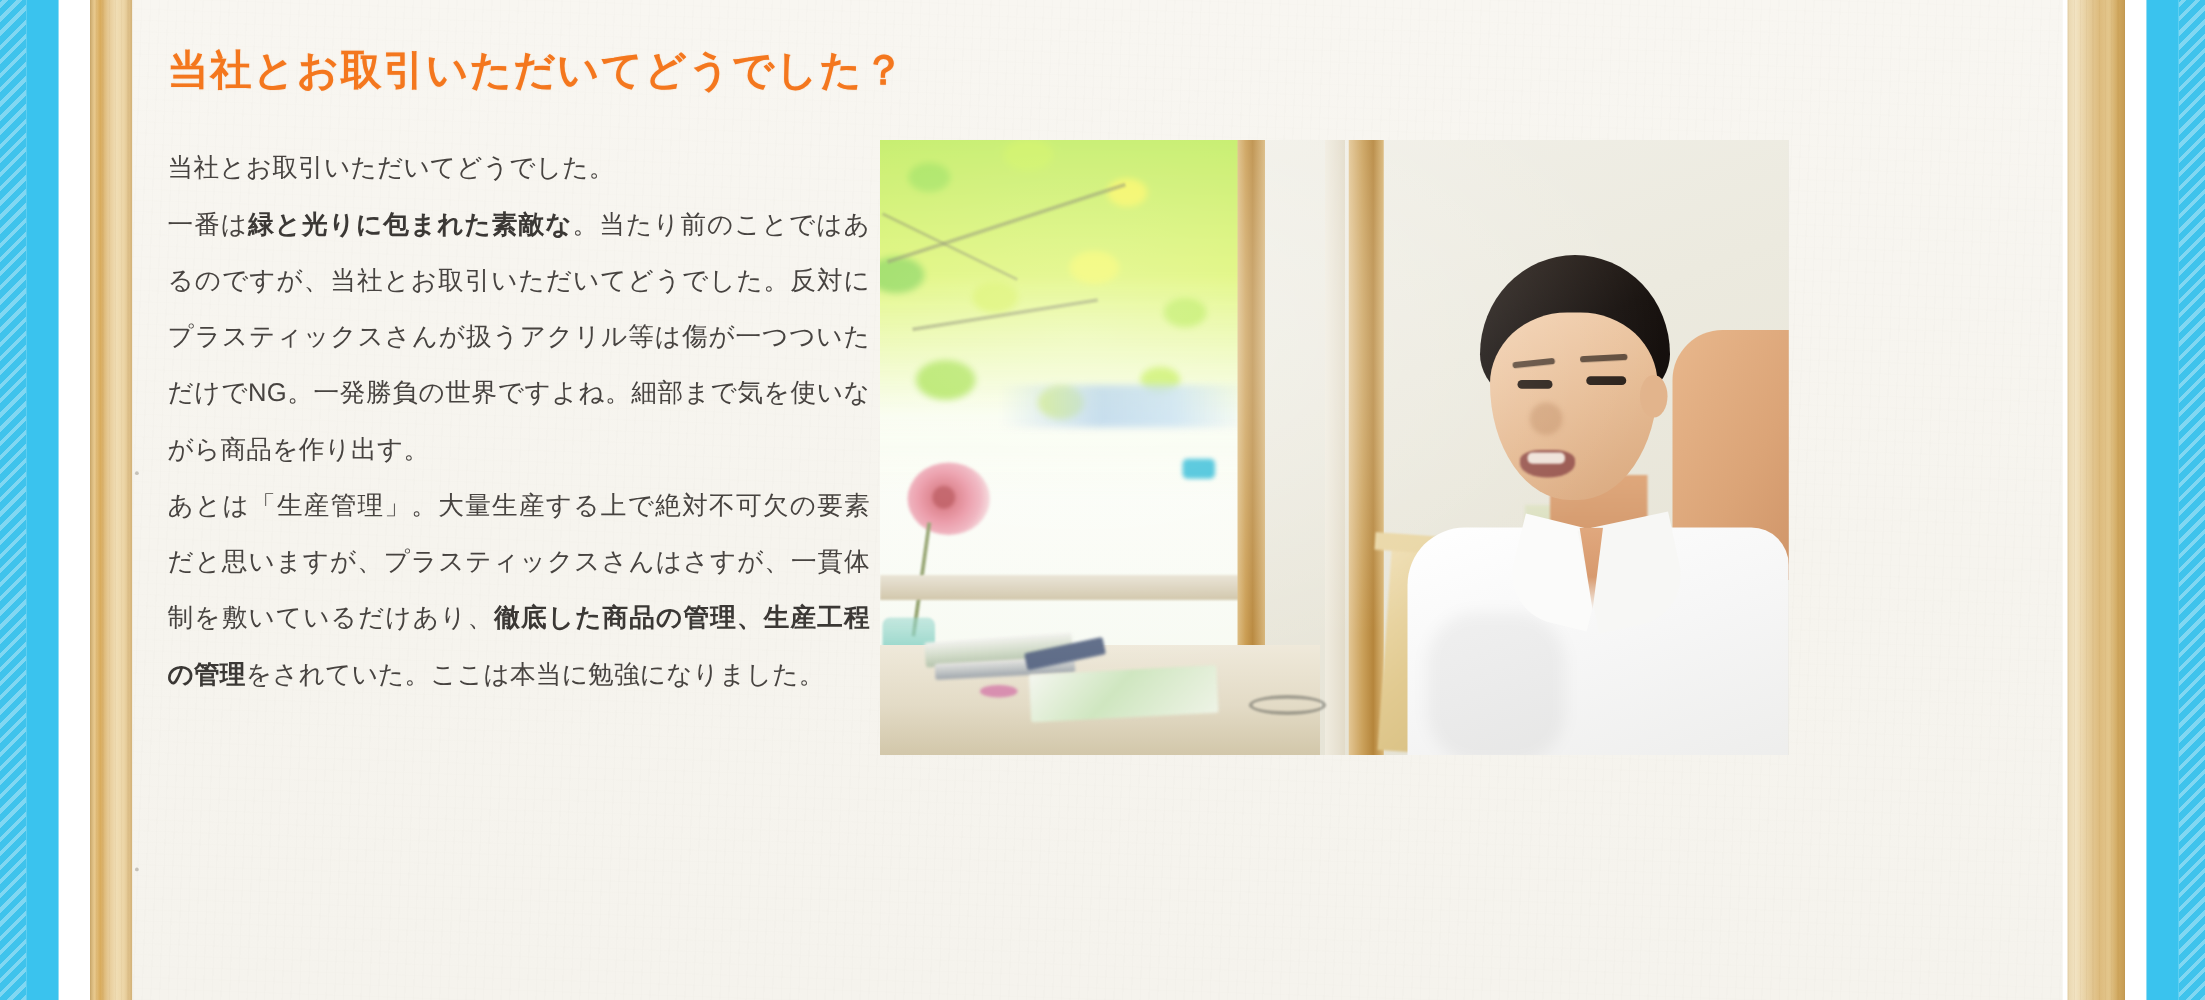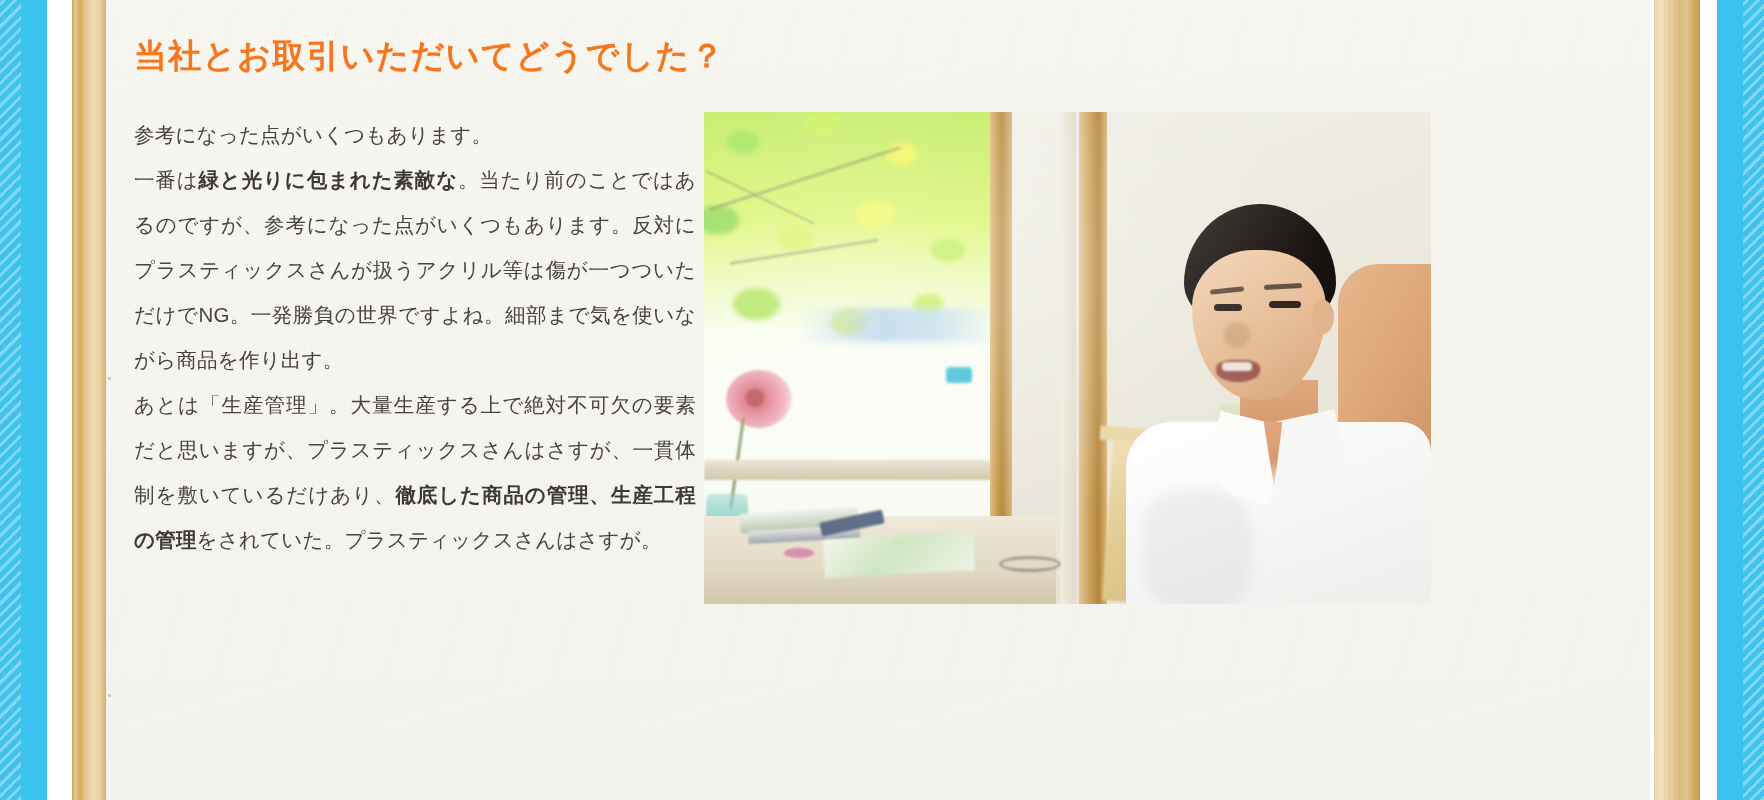--- a/index.html
+++ b/index.html
@@ -519,27 +519,27 @@
 <div class="page">
 
   <div class="paper-fibers"></div>
   <div class="dot-mark d1"></div>
   <div class="dot-mark d2"></div>
 
   <h1 class="heading">当社とお取引いただいてどうでした？</h1>
 
   <div class="body-col">
     <p>
-      <span>参考になった点がいくつもあります。</span>
+      <span>当社とお取引いただいてどうでした。</span>
     </p>
     <p>
-      <span>一番は</span><b>緑と光りに包まれた素敵な</b><span>。当たり前のことではあるのですが、参考になった点がいくつもあります。反対にプラスティックスさんが扱うアクリル等は傷が一つついただけでNG。一発勝負の世界ですよね。細部まで気を使いながら商品を作り出す。</span>
+      <span>一番は</span><b>緑と光りに包まれた素敵な</b><span>。当たり前のことではあるのですが、当社とお取引いただいてどうでした。反対にプラスティックスさんが扱うアクリル等は傷が一つついただけでNG。一発勝負の世界ですよね。細部まで気を使いながら商品を作り出す。</span>
     </p>
     <p>
-      <span>あとは「生産管理」。大量生産する上で絶対不可欠の要素だと思いますが、プラスティックスさんはさすが、一貫体制を敷いているだけあり、</span><b>徹底した商品の管理、生産工程の管理</b><span>をされていた。プラスティックスさんはさすが。</span>
+      <span>あとは「生産管理」。大量生産する上で絶対不可欠の要素だと思いますが、プラスティックスさんはさすが、一貫体制を敷いているだけあり、</span><b>徹底した商品の管理、生産工程の管理</b><span>をされていた。ここは本当に勉強になりました。</span>
     </p>
   </div>
 
   <figure class="photo-block">
 
     <div class="photo" aria-label="インタビュー風景の写真">
       <div class="ph-wall"></div>
 
       <div class="ph-window">
         <div class="ph-foliage"></div>

